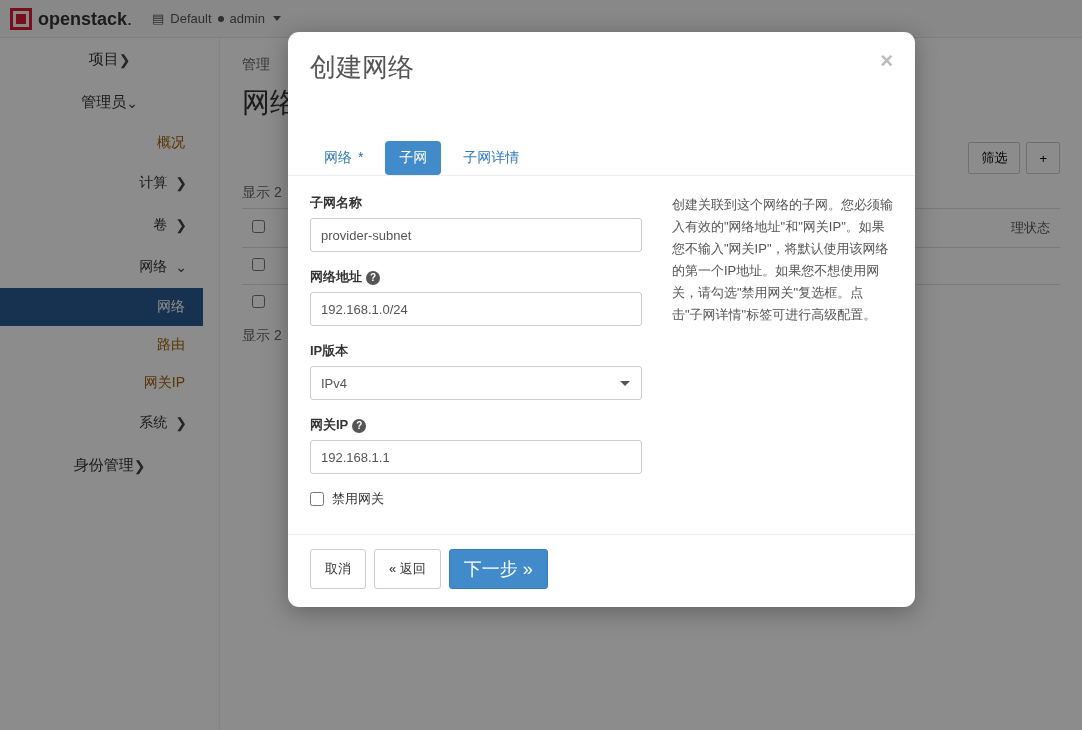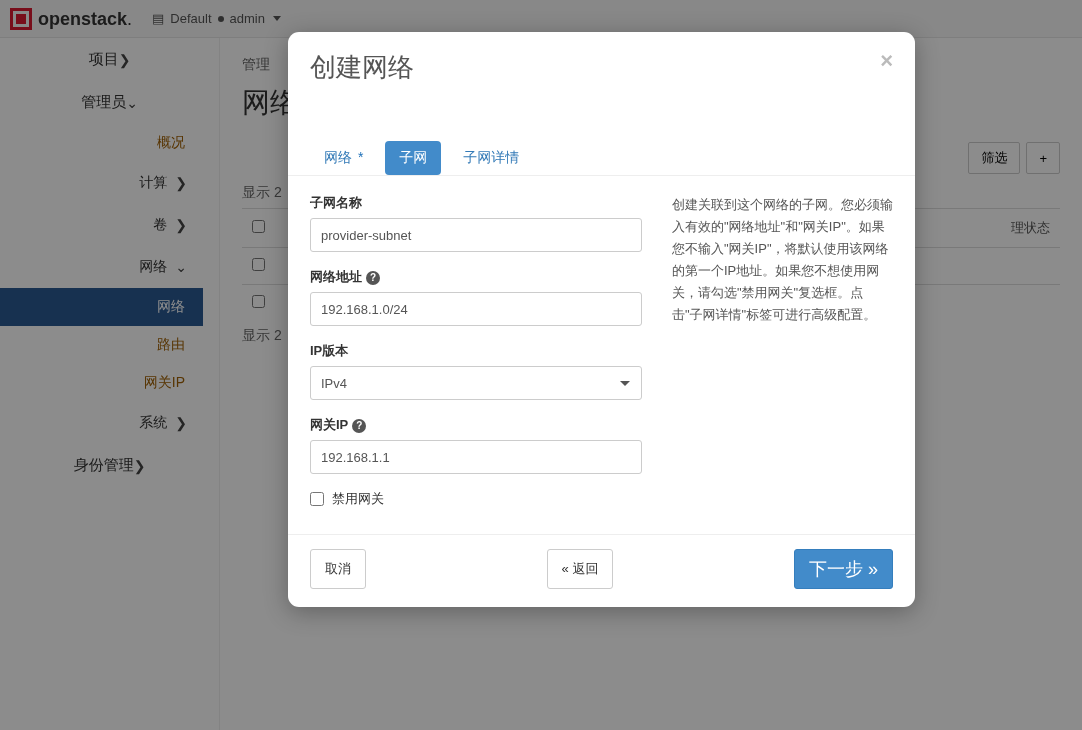--- a/index.html
+++ b/index.html
@@ -47,21 +47,21 @@
 .help-col { flex:1; color:#555; font-size:13px; line-height:1.7; }
 .form-group { margin-bottom:16px; }
 .form-label { display:block; font-weight:bold; font-size:13px; margin-bottom:6px; color:#333; }
 .hint-icon { display:inline-block; width:14px; height:14px; border-radius:50%; background:#555; color:#fff; font-size:10px; line-height:14px; text-align:center; margin-left:4px; vertical-align:middle;}
 .form-control { width:100%; height:34px; padding:6px 10px; border:1px solid #ccc; border-radius:3px; font-size:13px; color:#555; }
 select.form-control { appearance:none; background: #fff; }
 .select-wrap { position:relative; }
 .select-wrap::after { content:""; position:absolute; right:12px; top:15px; border-left:5px solid transparent; border-right:5px solid transparent; border-top:5px solid #555; pointer-events:none;}
 .chk-row { display:flex; align-items:center; gap:8px; font-size:13px; }
 .chk-row input { width:14px; height:14px; }
-.modal-ft { display:flex; justify-content:space-between; gap:8px; padding:14px 22px 18px; border-top:1px solid #eee; }
+.modal-ft { display:flex; justify-content:flex-start; gap:8px; padding:14px 22px 18px; border-top:1px solid #eee; }
 .btn-default { border:1px solid #ccc; background:#fff; padding:7px 14px; border-radius:3px; cursor:pointer; font-size:13px; color:#333;}
 .btn-primary { border:1px solid #357ebd; background:#428bca; color:#fff; padding:7px 14px; border-radius:3px; cursor:pointer; font-size:18px;}
 </style>
 </head>
 <body>
 
 <div class="topbar">
   <div class="logo">
     <span class="logo-icon"></span>
     <span>openstack</span>

